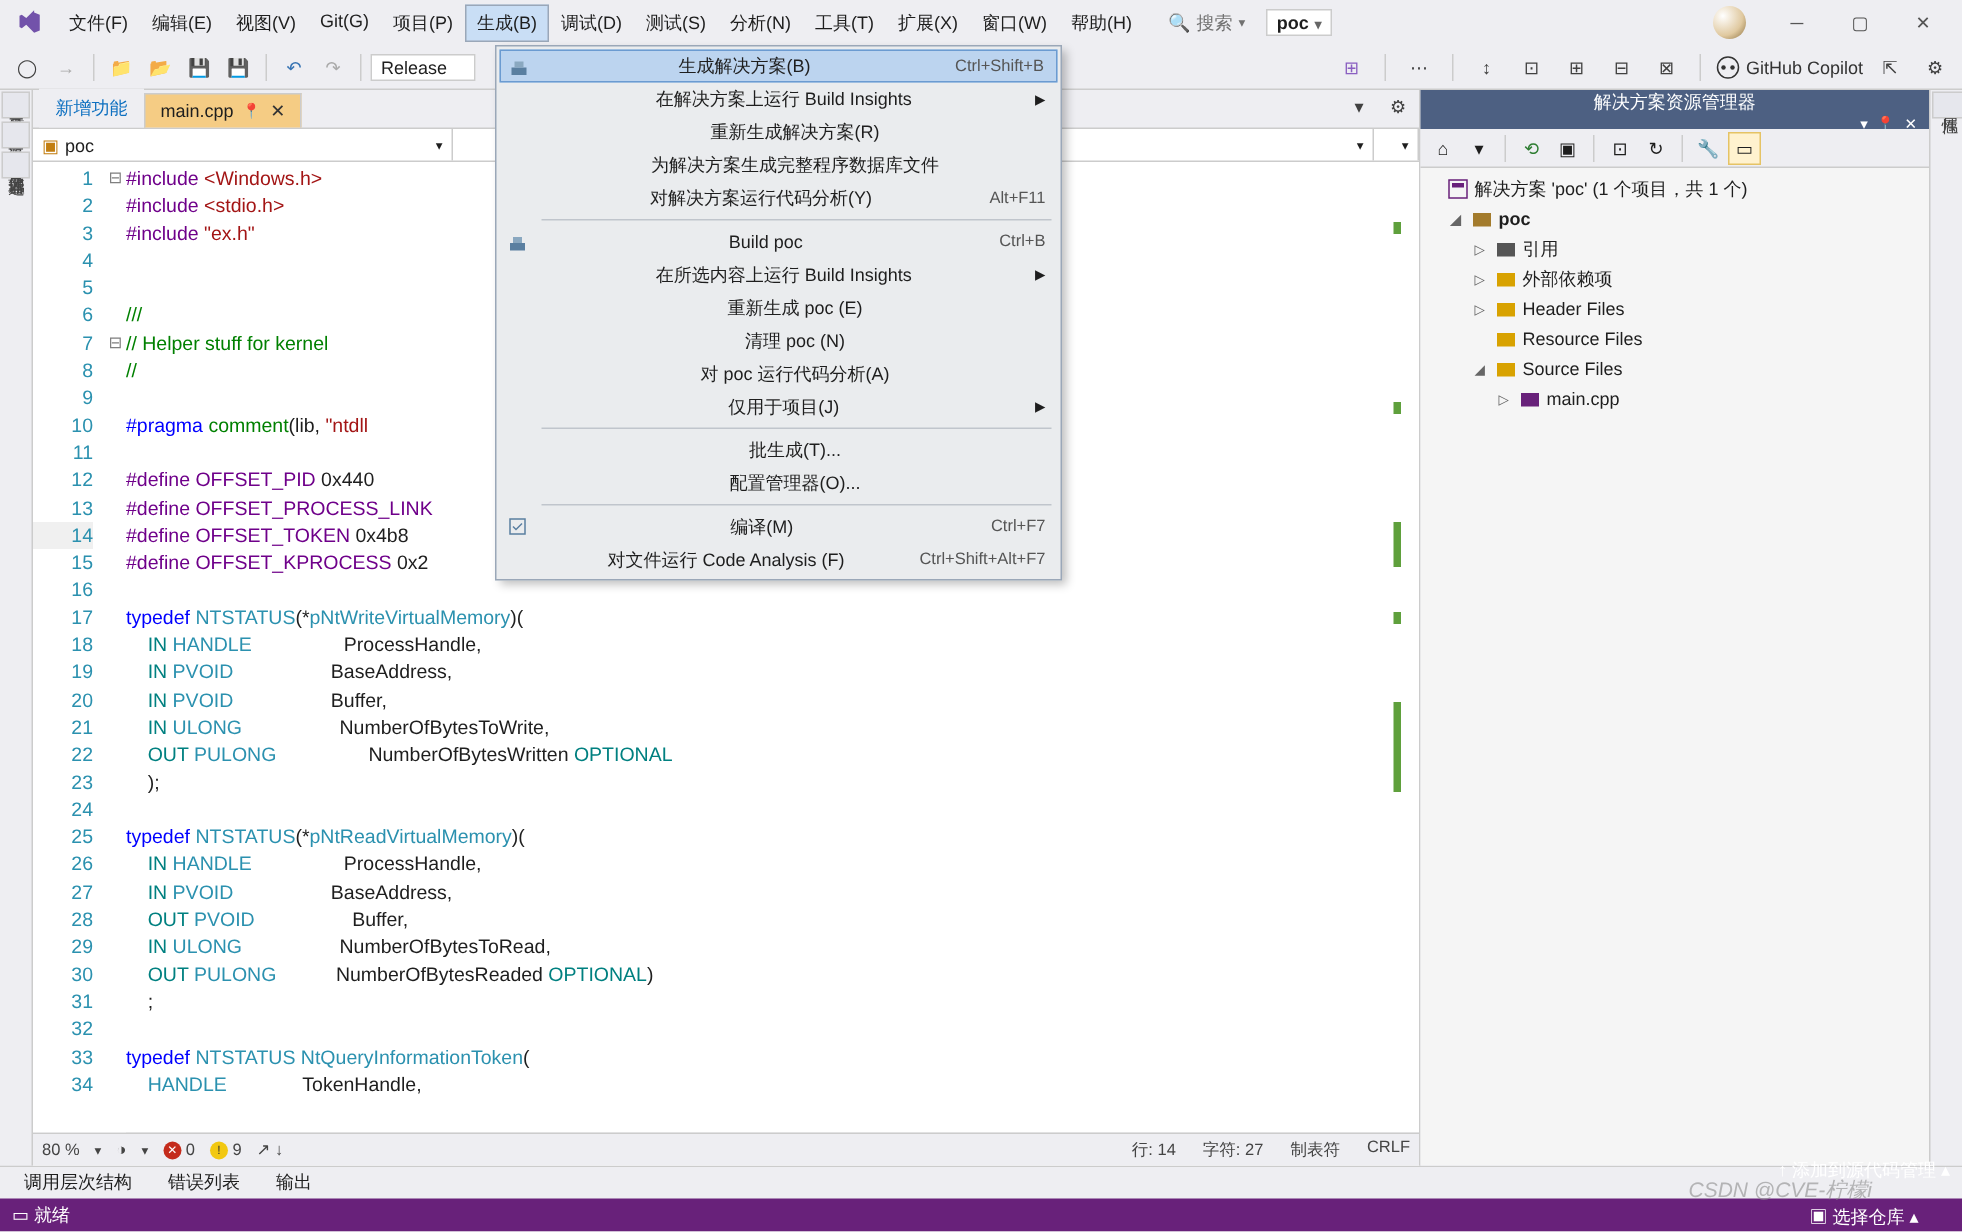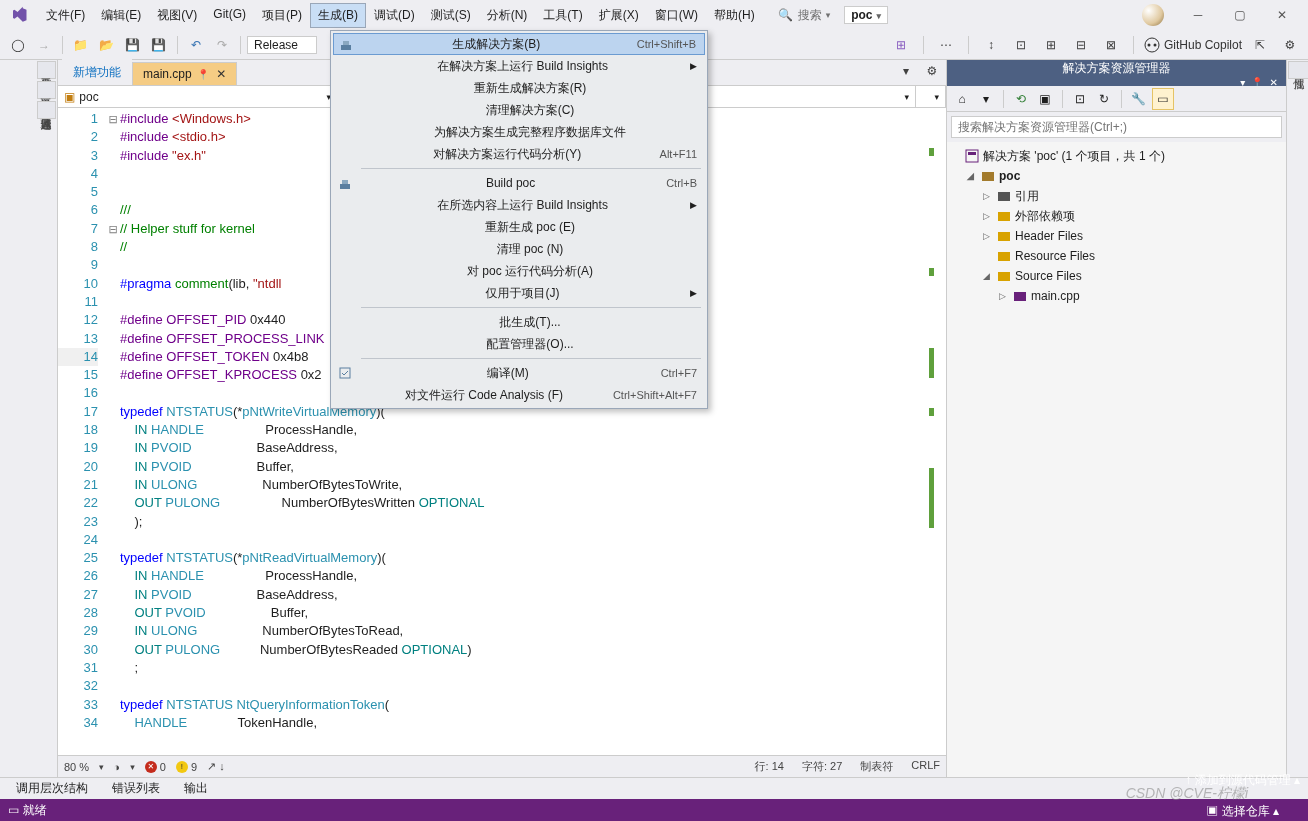--- a/index.html
+++ b/index.html
@@ -19,21 +19,21 @@
 
 
 .toolbar { height: 30px; background: #eeeef2; border-bottom: 1px solid #ccc; display: flex; align-items: center; padding: 0 6px; gap: 2px; }
 .tool-btn { width: 24px; height: 24px; display: flex; align-items: center; justify-content: center; color: #414141; }
 .tool-sep { width: 1px; height: 18px; background: #ccc; margin: 0 4px; }
 .config-select { border: 1px solid #ccc; background: #fff; padding: 1px 18px 1px 6px; position: relative; }
 .toolbar-right { margin-left: auto; display: flex; align-items: center; gap: 6px; }
 .copilot { font-size: 12px; color: #333; display: flex; align-items: center; gap: 4px; }
 
 
-.main { display: flex; height: calc(100% - 30px - 30px - 22px - 22px); padding-left: 36px; }
+.main { display: flex; height: calc(100% - 30px - 30px - 22px - 22px); }
 
 
 .left-rail { width: 22px; background: #eeeef2; border-right: 1px solid #ccc; display: flex; flex-direction: column; }
 .rail-tab { writing-mode: vertical-rl; padding: 8px 2px; font-size: 11px; background: #e6e7ed; border: 1px solid #ccc; margin: 1px; color: #444; }
 
 
 .editor-area { flex: 1; display: flex; flex-direction: column; background: #fff; }
 .tabstrip { height: 26px; background: #eeeef2; border-bottom: 1px solid #ccc; display: flex; align-items: end; padding-left: 4px; position: relative; }
 .tab { padding: 4px 10px; background: #eeeef2; border: 1px solid transparent; border-bottom: none; display: flex; align-items: center; gap: 6px; color: #1e1e1e; }
 .tab.inactive { color: #0e70c0; }
@@ -338,23 +338,20 @@
       <div class="tool-sep"></div>
       <div class="t-btn" style="color:#2e7d32">⟲</div>
       <div class="t-btn">▣</div>
       <div class="tool-sep"></div>
       <div class="t-btn">⊡</div>
       <div class="t-btn">↻</div>
       <div class="tool-sep"></div>
       <div class="t-btn">🔧</div>
       <div class="t-btn active">▭</div>
     </div>
-    <div class="panel-search">
-      <input placeholder="搜索解决方案资源管理器(Ctrl+;)" style="">
-    </div>
     <div class="tree" id="tree">
       <div class="tree-row">
         <span class="exp"></span>
         <svg class="tree-ico" viewBox="0 0 14 14">
             <rect x="1" y="1" width="12" height="12" fill="none" stroke="#68217a"></rect>
             <rect x="3" y="3" width="8" height="3" fill="#68217a"></rect>
           </svg>
         <span>解决方案 'poc' (1 个项目，共 1 个)</span>
       </div>
     <div class="tree-row bold" style="padding-left: 20px;">
@@ -445,24 +442,20 @@
       <span class="ico"></span>
       <span class="label">在解决方案上运行 Build Insights</span>
       <span class="arrow">▶</span>
     </div>
     <div class="row">
       <span class="ico"></span>
       <span class="label">重新生成解决方案(R)</span>
     </div>
     <div class="row">
       <span class="ico"></span>
-      <span class="label">清理解决方案(C)</span>
-    </div>
-    <div class="row">
-      <span class="ico"></span>
       <span class="label">为解决方案生成完整程序数据库文件</span>
     </div>
     <div class="row">
       <span class="ico"></span>
       <span class="label">对解决方案运行代码分析(Y)</span>
       <span class="shortcut">Alt+F11</span>
     </div>
     <div class="sep"></div>
     <div class="row">
       <span class="ico">

